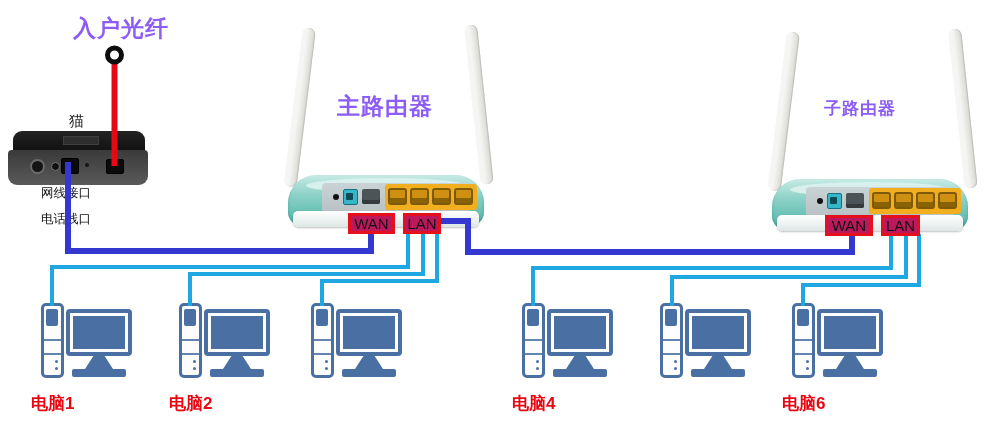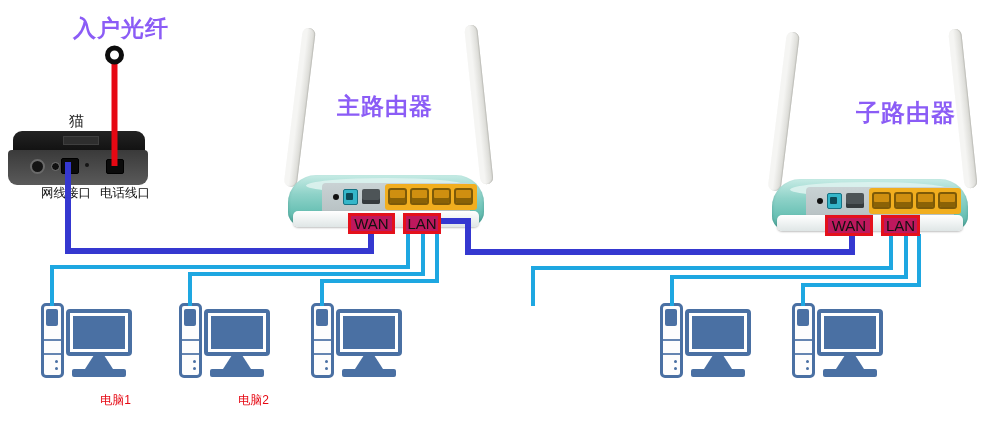--- a/index.html
+++ b/index.html
@@ -3,23 +3,23 @@
 <meta charset="utf-8">
 <style>
   html,body{margin:0;padding:0;background:#fff;}
   .stage{position:relative;width:999px;height:432px;background:#ffffff;overflow:hidden;
          font-family:"Liberation Sans","DejaVu Sans",sans-serif;}
 
   
   .red-title{position:absolute;color:#8b5cf6;font-weight:bold;white-space:nowrap;}
   .lbl-fiber{left:73px;top:13px;font-size:23px;letter-spacing:1px;}
   .lbl-router-main{left:337px;top:91px;font-size:23px;letter-spacing:1px;text-align:center;}
-  .lbl-router-sub{left:824px;top:97px;font-size:24px;letter-spacing:1px;margin-left:32px;}
+  .lbl-router-sub{left:824px;top:97px;font-size:17px;letter-spacing:1px;}
   .lbl-cat{position:absolute;left:69px;top:112px;font-size:15px;color:#222;}
-  .lbl-ports{position:absolute;left:41px;top:185px;font-size:12.5px;color:#111;display:flex;gap:9px;white-space:nowrap;}
+  .lbl-ports{position:absolute;left:41px;top:185px;font-size:12.5px;color:#111;display:flex;gap:9px;white-space:nowrap;flex-direction:column;}
 
   
   svg.cables{position:absolute;left:0;top:0;z-index:5;}
 
   
   .modem{position:absolute;left:8px;top:131px;width:140px;height:54px;z-index:2;}
   .m-top{position:absolute;left:5px;right:3px;top:0;height:22px;background:linear-gradient(#232323,#101010);
          border-radius:9px 9px 0 0;}
   .m-plate{position:absolute;left:38%;top:5px;width:34px;height:7px;background:#2e2e2e;border:1px solid #3f3f3f;}
   .m-front{position:absolute;left:0;right:0;top:19px;bottom:0;background:linear-gradient(#3a3a3a,#5a5a5a);
@@ -64,21 +64,21 @@
   .bay{position:absolute;left:2px;top:3px;width:12px;height:17px;background:#4a70a3;border-radius:2px;}
   .tl{position:absolute;left:0;right:0;height:2px;background:#4a70a3;opacity:.85;}
   .tl1{top:33px;} .tl2{top:47px;}
   .td{position:absolute;left:11px;width:3px;height:3px;border-radius:50%;background:#4a70a3;}
   .td1{top:54px;} .td2{top:61px;}
   .mon{position:absolute;left:25px;top:9px;width:66px;height:47px;border:4px solid #4a70a3;border-radius:4px;background:#fff;}
   .scr{position:absolute;left:3px;right:3px;top:3px;bottom:3px;background:#4a70a3;}
   .stand{position:absolute;left:44px;top:56px;width:28px;height:13px;background:#4a70a3;
          clip-path:polygon(30% 0,70% 0,100% 100%,0 100%);}
   .mbase{position:absolute;left:31px;top:69px;width:54px;height:8px;background:#4a70a3;border-radius:2px;}
-  .pc-label{position:absolute;left:-10px;top:92px;width:100px;text-align:right;color:#e60813;font-weight:normal;font-size:12px;white-space:nowrap;}
+  .pc-label{position:absolute;left:-10px;top:92px;width:100px;text-align:left;color:#e60813;font-weight:bold;font-size:17px;white-space:nowrap;}
 </style>
 </head>
 <body>
 
 <div class="stage">
 
   <div class="modem">
     <div class="m-top">
       <div class="m-plate"></div>
     </div>
@@ -171,20 +171,35 @@
         <div class="tl tl2"></div>
         <span class="td td1"></span>
         <span class="td td2"></span>
       </div>
     <div class="mon">
         <div class="scr"></div>
       </div>
     <div class="stand"></div>
       <div class="mbase"></div>
   </div>
+  <div class="pc" style="left:522px;">
+    <div class="tower">
+        <div class="bay"></div>
+        <div class="tl tl1"></div>
+        <div class="tl tl2"></div>
+        <span class="td td1"></span>
+        <span class="td td2"></span>
+      </div>
+    <div class="mon">
+        <div class="scr"></div>
+      </div>
+    <div class="stand"></div>
+      <div class="mbase"></div>
+    <div class="pc-label">电脑4</div>
+  </div>
   <div class="pc" style="left:660px;">
     <div class="tower">
         <div class="bay"></div>
         <div class="tl tl1"></div>
         <div class="tl tl2"></div>
         <span class="td td1"></span>
         <span class="td td2"></span>
       </div>
     <div class="mon">
         <div class="scr"></div>
@@ -198,20 +213,21 @@
         <div class="tl tl1"></div>
         <div class="tl tl2"></div>
         <span class="td td1"></span>
         <span class="td td2"></span>
       </div>
     <div class="mon">
         <div class="scr"></div>
       </div>
     <div class="stand"></div>
       <div class="mbase"></div>
+    <div class="pc-label">电脑6</div>
   </div>
 
   <svg class="cables" width="999" height="432" viewBox="0 0 999 432">
     <line x1="114.5" y1="62" x2="114.5" y2="166" stroke="#e60813" stroke-width="6"></line>
     <circle cx="114.5" cy="55" r="7" fill="#ffffff" stroke="#0d0d0d" stroke-width="5"></circle>
     <path d="M 68 162 V 251 H 371 V 230" fill="none" stroke="#3538d0" stroke-width="6"></path>
     <path d="M 440 221 H 468 V 252 H 852 V 233" fill="none" stroke="#3538d0" stroke-width="6"></path>
     <path d="M 408 231 V 267 H 52 V 306" fill="none" stroke="#1ea7e1" stroke-width="4"></path>
     <path d="M 423 231 V 274 H 190 V 306" fill="none" stroke="#1ea7e1" stroke-width="4"></path>
     <path d="M 437 231 V 281 H 322 V 306" fill="none" stroke="#1ea7e1" stroke-width="4"></path>

